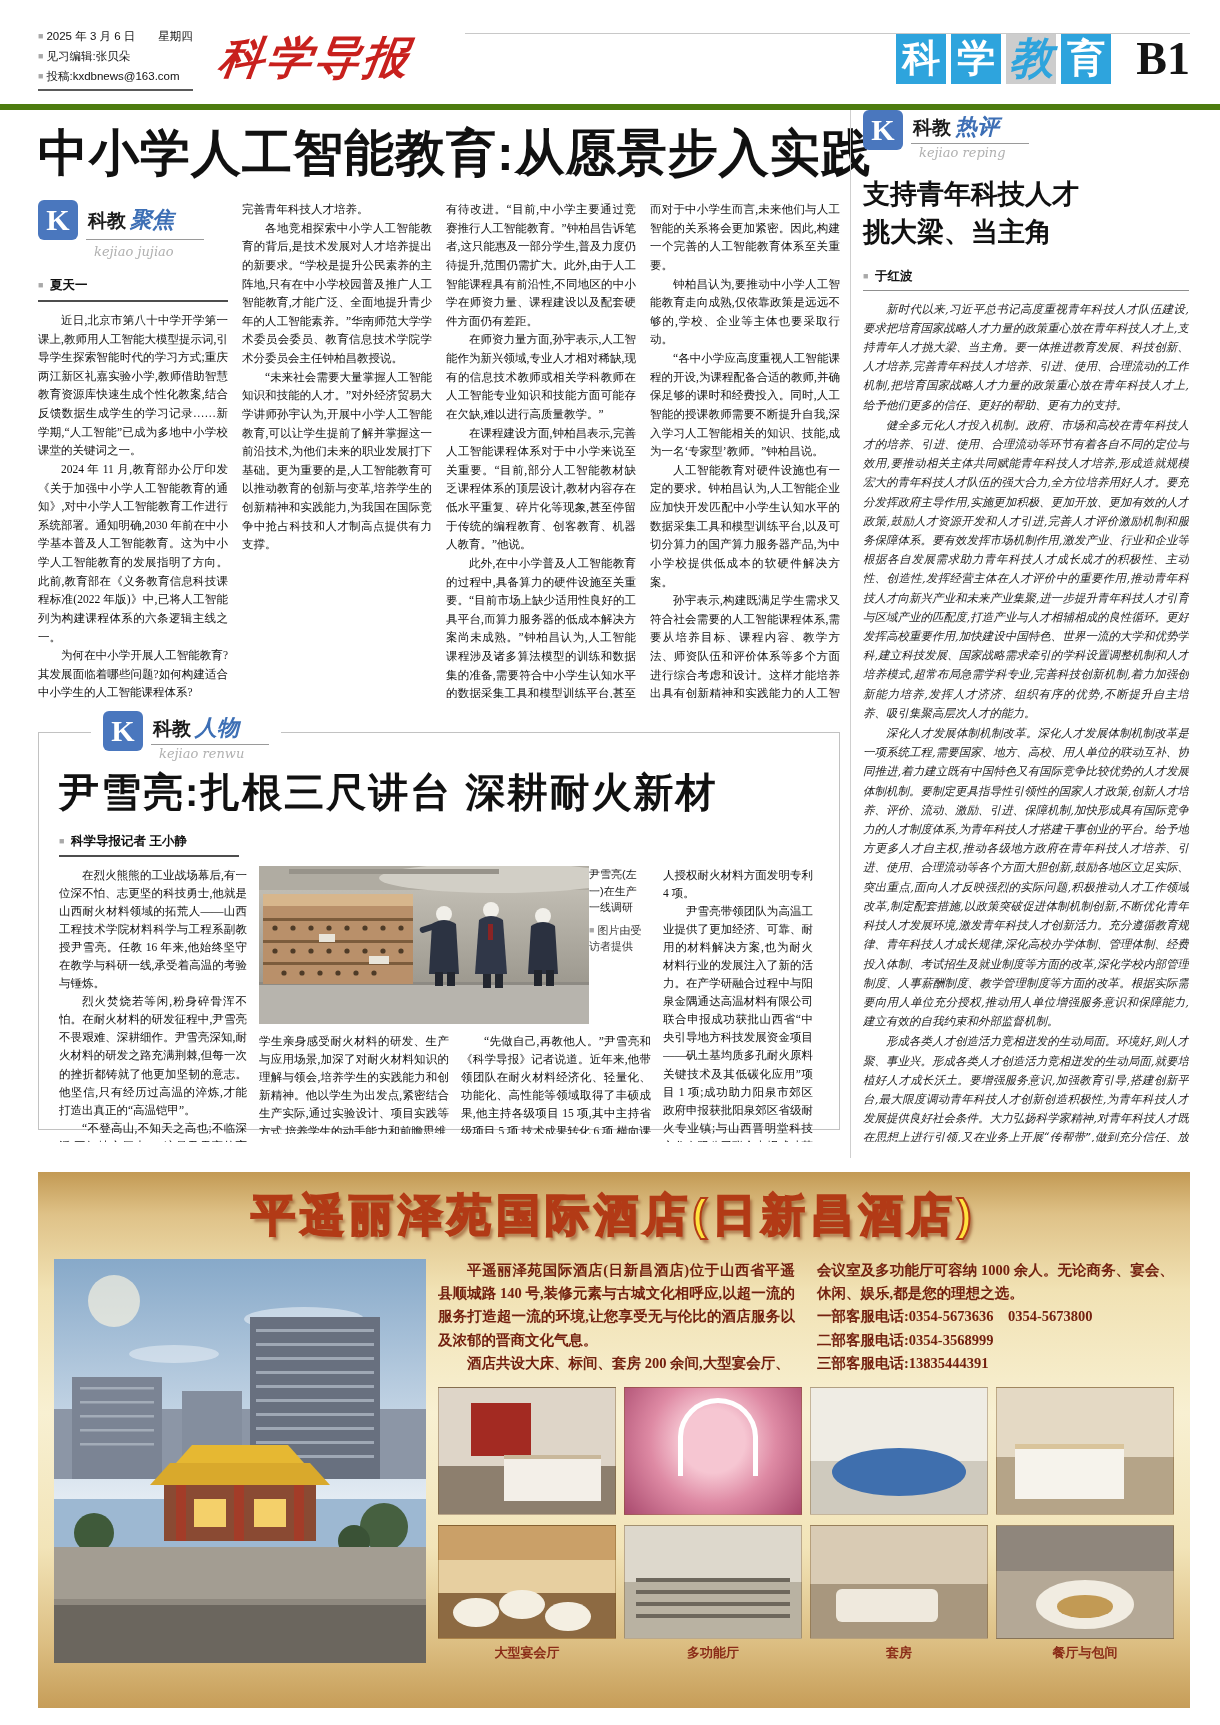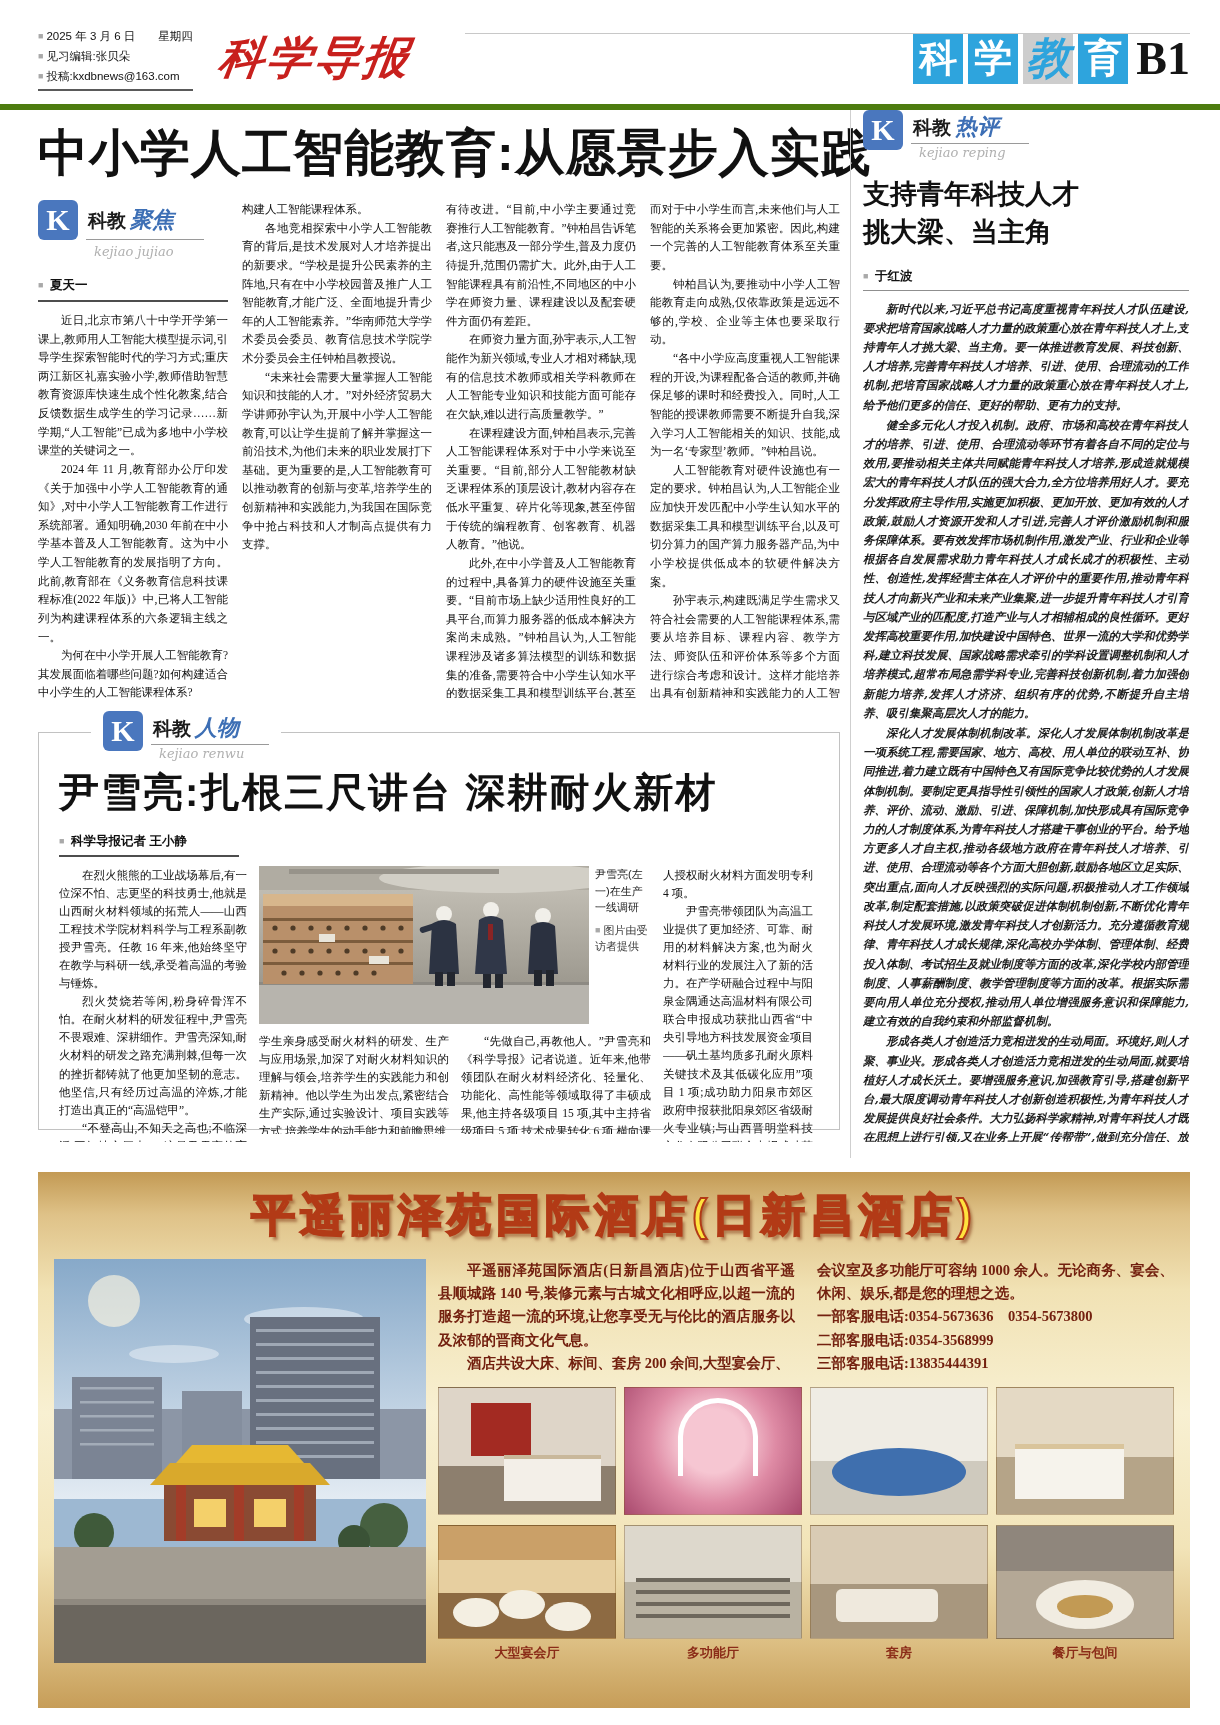--- a/index.html
+++ b/index.html
@@ -10,21 +10,21 @@
   
   header{display:flex;align-items:flex-start;padding:26px 30px 6px 38px;border-bottom:6px solid #4d7c0f;height:72px;box-sizing:content-box;}
   .header-info{font-size:11.5px;line-height:1.75;font-family:"Liberation Sans",sans-serif;border-bottom:2px solid #5a5a5a;padding-bottom:3px;white-space:nowrap;}
   .bullet{color:#a9a9a9;margin-right:3px;font-size:9px;vertical-align:1px;}
   .masthead{font-family:"DejaVu Serif",serif;font-style:italic;font-weight:bold;color:#c8201d;
             font-size:45px;margin:2px 0 0 26px;transform:skewX(-8deg);letter-spacing:3px;white-space:nowrap;}
   .badge{margin-left:auto;display:flex;align-items:center;gap:5px;margin-top:6px;}
   .badge-char{width:50px;height:50px;background:#2ea4dd;color:#fff;display:flex;align-items:center;justify-content:center;
               font-family:"Liberation Sans",sans-serif;font-weight:bold;font-size:38px;}
   .badge-char.script{background:#cdcdcd;color:#2ea4dd;font-family:"DejaVu Serif",serif;font-style:italic;font-size:44px;}
-  .page-no{font-family:"Liberation Serif",serif;font-weight:bold;font-size:46px;color:#151515;margin-left:3px;}
+  .page-no{font-family:"Liberation Serif",serif;font-weight:bold;font-size:46px;color:#151515;margin-left:20px;}
 
   
   .main{display:flex;padding:0 30px 0 38px;height:1048px;overflow:hidden;}
   .main-left{width:802px;padding-right:10px;}
   .main-right{width:326px;padding-left:12px;border-left:1px solid #cfcfcf;overflow:hidden;}
 
   
   .klogo{display:flex;align-items:flex-start;gap:8px;}
   .k-box{width:40px;height:40px;border-radius:6px;background:#4a77be;color:#fff;display:flex;align-items:center;justify-content:center;
          font-family:"Liberation Serif",serif;font-weight:bold;font-size:30px;flex:0 0 auto;}
@@ -45,34 +45,34 @@
   .cont{text-indent:0;}
 
   
   .renwu{position:relative;border:1px solid #c2c2c2;margin-top:34px;padding:6px 12px 10px;height:398px;box-sizing:border-box;}
   .renwu-logo{position:absolute;top:-22px;left:52px;background:#fff;padding:0 12px;}
   .renwu-headline{font-family:"Liberation Sans",sans-serif;font-weight:900;font-size:40px;letter-spacing:2px;margin:26px 0 6px 8px;white-space:nowrap;}
   .renwu-byline{margin-left:8px;width:180px;}
   .renwu-cols{display:flex;gap:12px;height:276px;overflow:hidden;margin:8px 14px 0 8px;}
   .rcol1{width:188px;flex:0 0 auto;font-size:11.5px;line-height:1.57;text-align:justify;overflow:hidden;}
   .rmid{width:392px;flex:0 0 auto;}
-  .photo-row{display:flex;gap:6px;}
+  .photo-row{display:flex;}
   .factory-photo{width:330px;height:158px;display:block;background:#9a968c;}
   .photo-caption{width:56px;font-size:11px;line-height:1.5;color:#1d1d1d;font-family:"Liberation Sans",sans-serif;}
   .photo-caption .credit{display:block;margin-top:6px;color:#3a3a3a;}
   .rmid-cols{display:flex;gap:12px;margin-top:8px;height:102px;overflow:hidden;}
   .rmid-cols>div{flex:1;font-size:11.5px;line-height:1.57;text-align:justify;overflow:hidden;}
   .rcol4{flex:1;font-size:11.5px;line-height:1.57;text-align:justify;overflow:hidden;}
 
   
   .reping-headline{font-family:"Liberation Sans",sans-serif;font-weight:900;font-size:27px;line-height:1.4;margin:16px 0 10px;}
   .reping-byline{border-bottom:1px solid #8f8f8f;border-top:none;margin-top:16px;}
   .reping-body{font-size:11.5px;line-height:1.67;text-align:justify;overflow:hidden;height:842px;
                font-family:"DejaVu Serif",serif;font-style:italic;color:#1e1e1e;}
-  .reping-body .para{margin:0 0 1px;font-weight:bold;}
+  .reping-body .para{margin:0 0 1px;}
 
   
   .ad{margin:14px 30px 0 38px;height:536px;box-sizing:border-box;padding:14px 16px 10px;
       background:linear-gradient(180deg,#c39a54 0%,#dfc288 8%,#f1e2b4 22%,#f8f0d2 45%,#f2e4b8 70%,#dcBE82 88%,#c69d58 100%);
       background-color:#e8d5a0;}
   .ad-title{text-align:center;font-family:"Liberation Sans",sans-serif;font-weight:900;font-size:44px;letter-spacing:5px;
             color:#ffe23e;-webkit-text-stroke:2px #b23a16;text-shadow:3px 4px 3px rgba(122,44,12,.5);white-space:nowrap;}
   .ad-body{display:flex;gap:12px;margin-top:14px;height:408px;}
   .hotel-photo{width:372px;height:404px;display:block;flex:0 0 auto;background:#9db8d2;}
   .ad-right{flex:1;display:flex;flex-direction:column;gap:10px;min-width:0;}
@@ -149,21 +149,21 @@
               </div>
             </div>
             <div class="byline"><span class="bullet">■</span> <span>夏天一</span></div>
             <div>
                 <p class="para">近日,北京市第八十中学开学第一课上,教师用人工智能大模型提示词,引导学生探索智能时代的学习方式;重庆两江新区礼嘉实验小学,教师借助智慧教育资源库快速生成个性化教案,结合反馈数据生成学生的学习记录……新学期,“人工智能”已成为多地中小学校课堂的关键词之一。</p>
                 <p class="para">2024 年 11 月,教育部办公厅印发《关于加强中小学人工智能教育的通知》,对中小学人工智能教育工作进行系统部署。通知明确,2030 年前在中小学基本普及人工智能教育。这为中小学人工智能教育的发展指明了方向。此前,教育部在《义务教育信息科技课程标准(2022 年版)》中,已将人工智能列为构建课程体系的六条逻辑主线之一。</p>
                 <p class="para">为何在中小学开展人工智能教育?其发展面临着哪些问题?如何构建适合中小学生的人工智能课程体系?</p>
               </div>
           </div>
           <div class="fcol">
-              <p class="para cont">构建人工智能课程体系。</p>
+              <p class="para cont">完善青年科技人才培养。</p>
               <p class="para">各地竞相探索中小学人工智能教育的背后,是技术发展对人才培养提出的新要求。“学校是提升公民素养的主阵地,只有在中小学校园普及推广人工智能教育,才能广泛、全面地提升青少年的人工智能素养。”华南师范大学学术委员会委员、教育信息技术学院学术分委员会主任钟柏昌教授说。</p>
               <p class="para">“未来社会需要大量掌握人工智能知识和技能的人才。”对外经济贸易大学讲师孙宇认为,开展中小学人工智能教育,可以让学生提前了解并掌握这一前沿技术,为他们未来的职业发展打下基础。更为重要的是,人工智能教育可以推动教育的创新与变革,培养学生的创新精神和实践能力,为我国在国际竞争中抢占科技和人才制高点提供有力支撑。</p>
             </div>
           <div class="fcol">
               <p class="para cont">有待改进。“目前,中小学主要通过竞赛推行人工智能教育。”钟柏昌告诉笔者,这只能惠及一部分学生,普及力度仍待提升,范围仍需扩大。此外,由于人工智能课程具有前沿性,不同地区的中小学在师资力量、课程建设以及配套硬件方面仍有差距。</p>
               <p class="para">在师资力量方面,孙宇表示,人工智能作为新兴领域,专业人才相对稀缺,现有的信息技术教师或相关学科教师在人工智能专业知识和技能方面可能存在欠缺,难以进行高质量教学。”</p>
               <p class="para">在课程建设方面,钟柏昌表示,完善人工智能课程体系对于中小学来说至关重要。“目前,部分人工智能教材缺乏课程体系的顶层设计,教材内容存在低水平重复、碎片化等现象,甚至停留于传统的编程教育、创客教育、机器人教育。”他说。</p>
               <p class="para">此外,在中小学普及人工智能教育的过程中,具备算力的硬件设施至关重要。“目前市场上缺少适用性良好的工具平台,而算力服务器的低成本解决方案尚未成熟。”钟柏昌认为,人工智能课程涉及诸多算法模型的训练和数据集的准备,需要符合中小学生认知水平的数据采集工具和模型训练平台,甚至还需要可以部署模型的智能硬件。而为了保证课堂教学效率,较大模型和数据集的训练还需要算力服务器的支撑。</p>
             </div>
           <div class="fcol">

